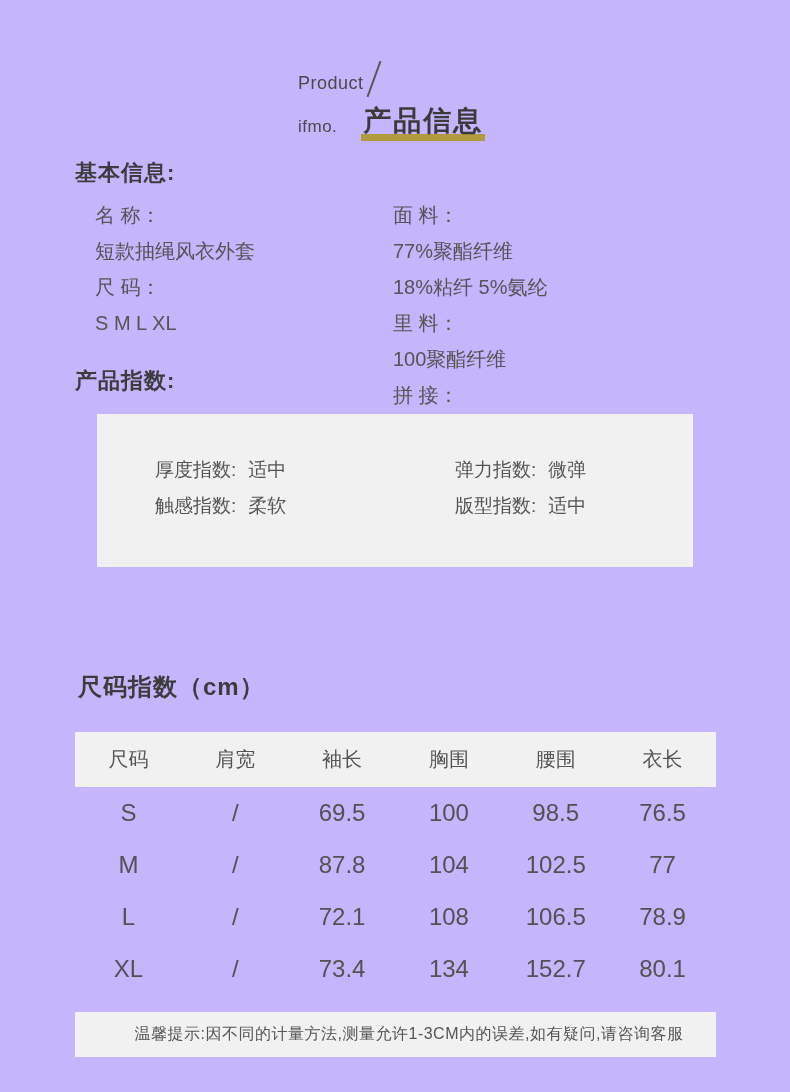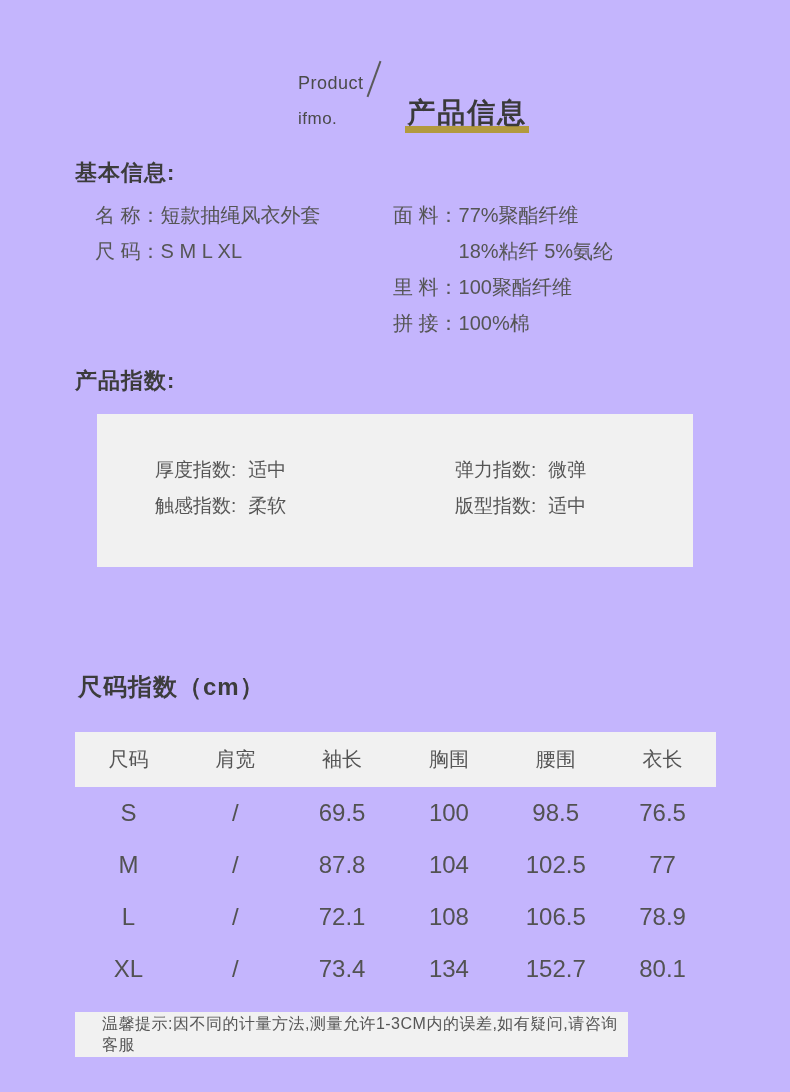--- a/index.html
+++ b/index.html
@@ -39,22 +39,21 @@
     width: 2px;
     height: 38px;
     background: #5a5a5a;
     transform: rotate(20deg);
     margin-left: 9px;
     margin-bottom: -4px;
   }
   .brand-row2 {
     display: flex;
     align-items: flex-end;
-    margin-top: 0;
-    gap: 44px;
+    margin-top: 8px;
   }
   .brand-ifmo {
     font-size: 17px;
     color: #4a4a4a;
     letter-spacing: 0.5px;
     padding-bottom: 3px;
   }
   .title-wrap {
     position: relative;
     margin-left: 26px;
@@ -99,20 +98,21 @@
     display: flex;
     font-size: 20px;
     color: #555555;
   }
   .basic-col-left { width: 298px; flex-shrink: 0; }
   .basic-col-right { flex: 1; }
   .info-row {
     display: flex;
     line-height: 36px;
     white-space: nowrap;
+    flex-direction: column;
   }
   .info-label { flex-shrink: 0; }
   .info-value-multi { display: flex; flex-direction: column; }
 
   
   .index-panel {
     position: absolute;
     top: 414px;
     left: 97px;
     width: 596px;
@@ -154,21 +154,21 @@
     color: #525252;
     text-align: center;
     vertical-align: middle;
   }
 
   
   .tip-bar {
     position: absolute;
     top: 1012px;
     left: 75px;
-    width: 553px;
+    width: 641px;
     height: 45px;
     background: #f1f1f1;
     display: flex;
     align-items: center;
     justify-content: center;
     padding-left: 27px;
   }
   .tip-text {
     font-size: 16px;
     color: #555555;

